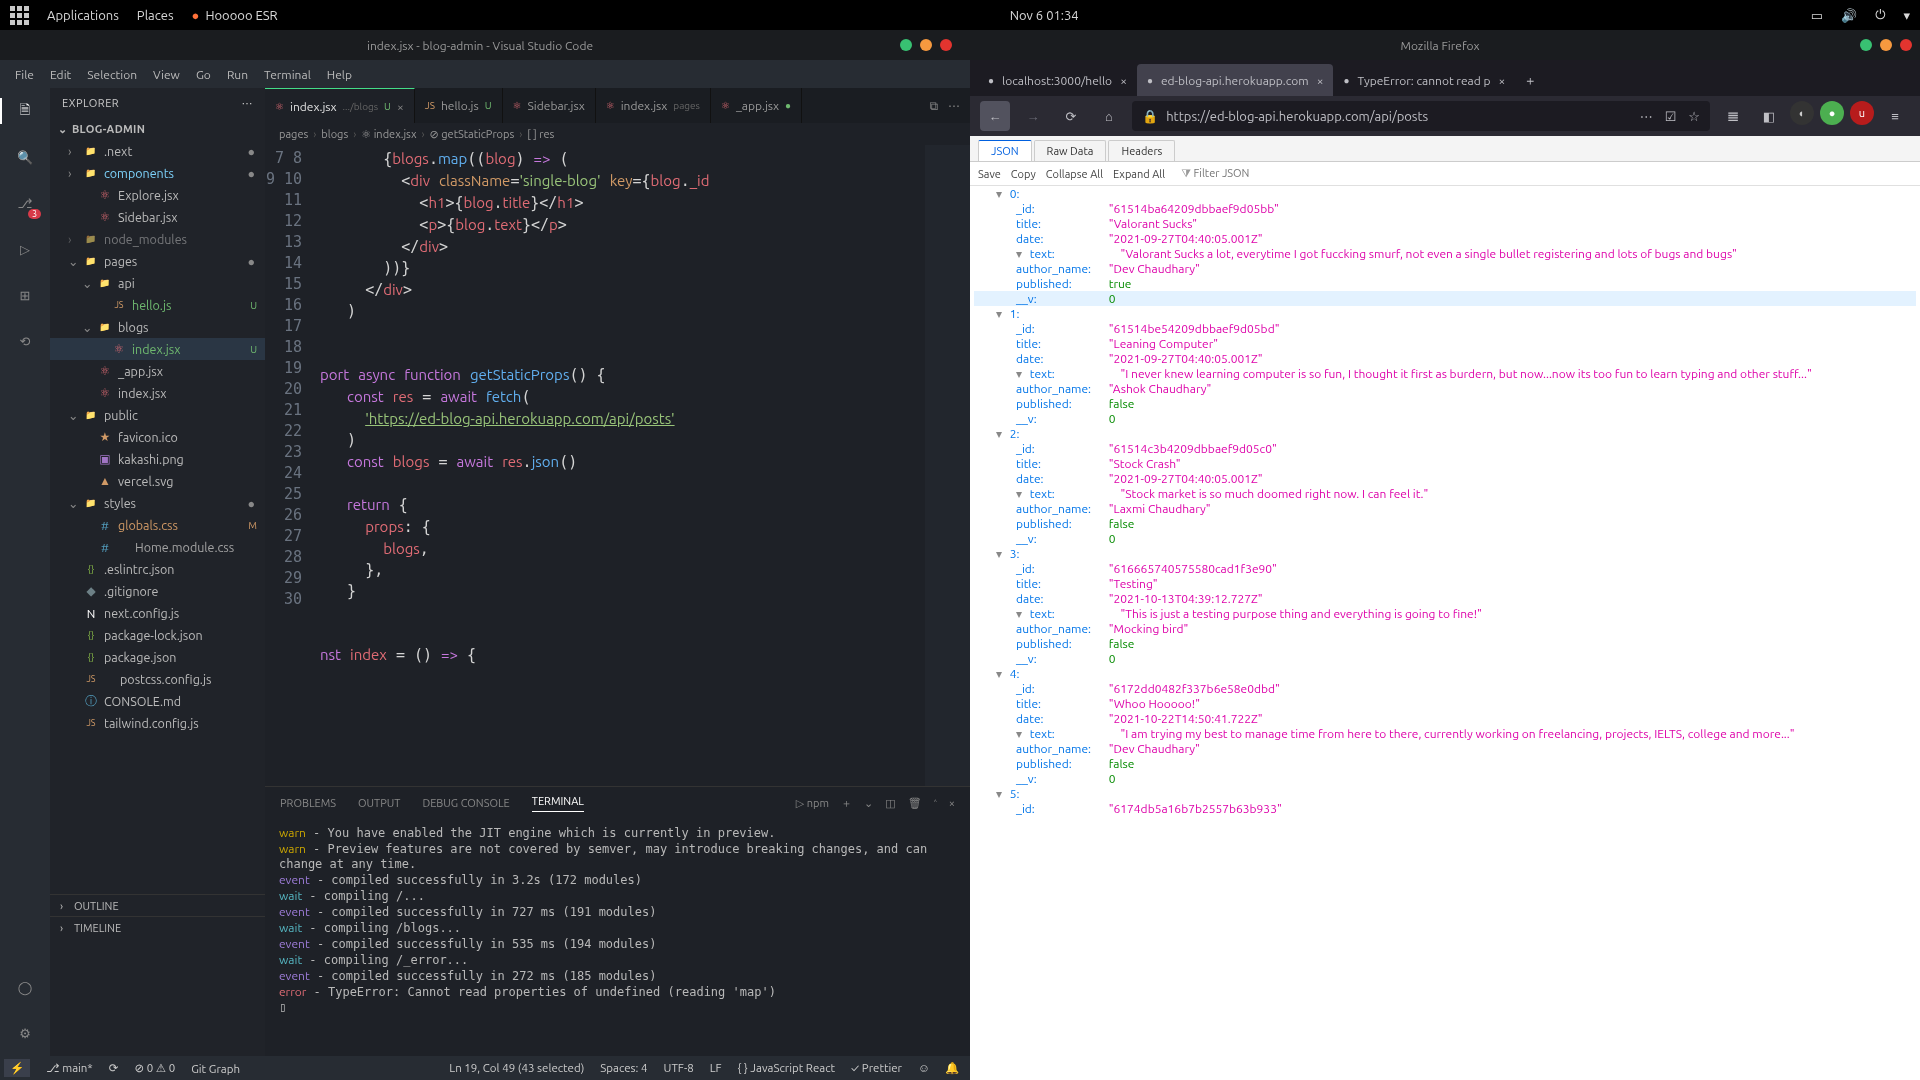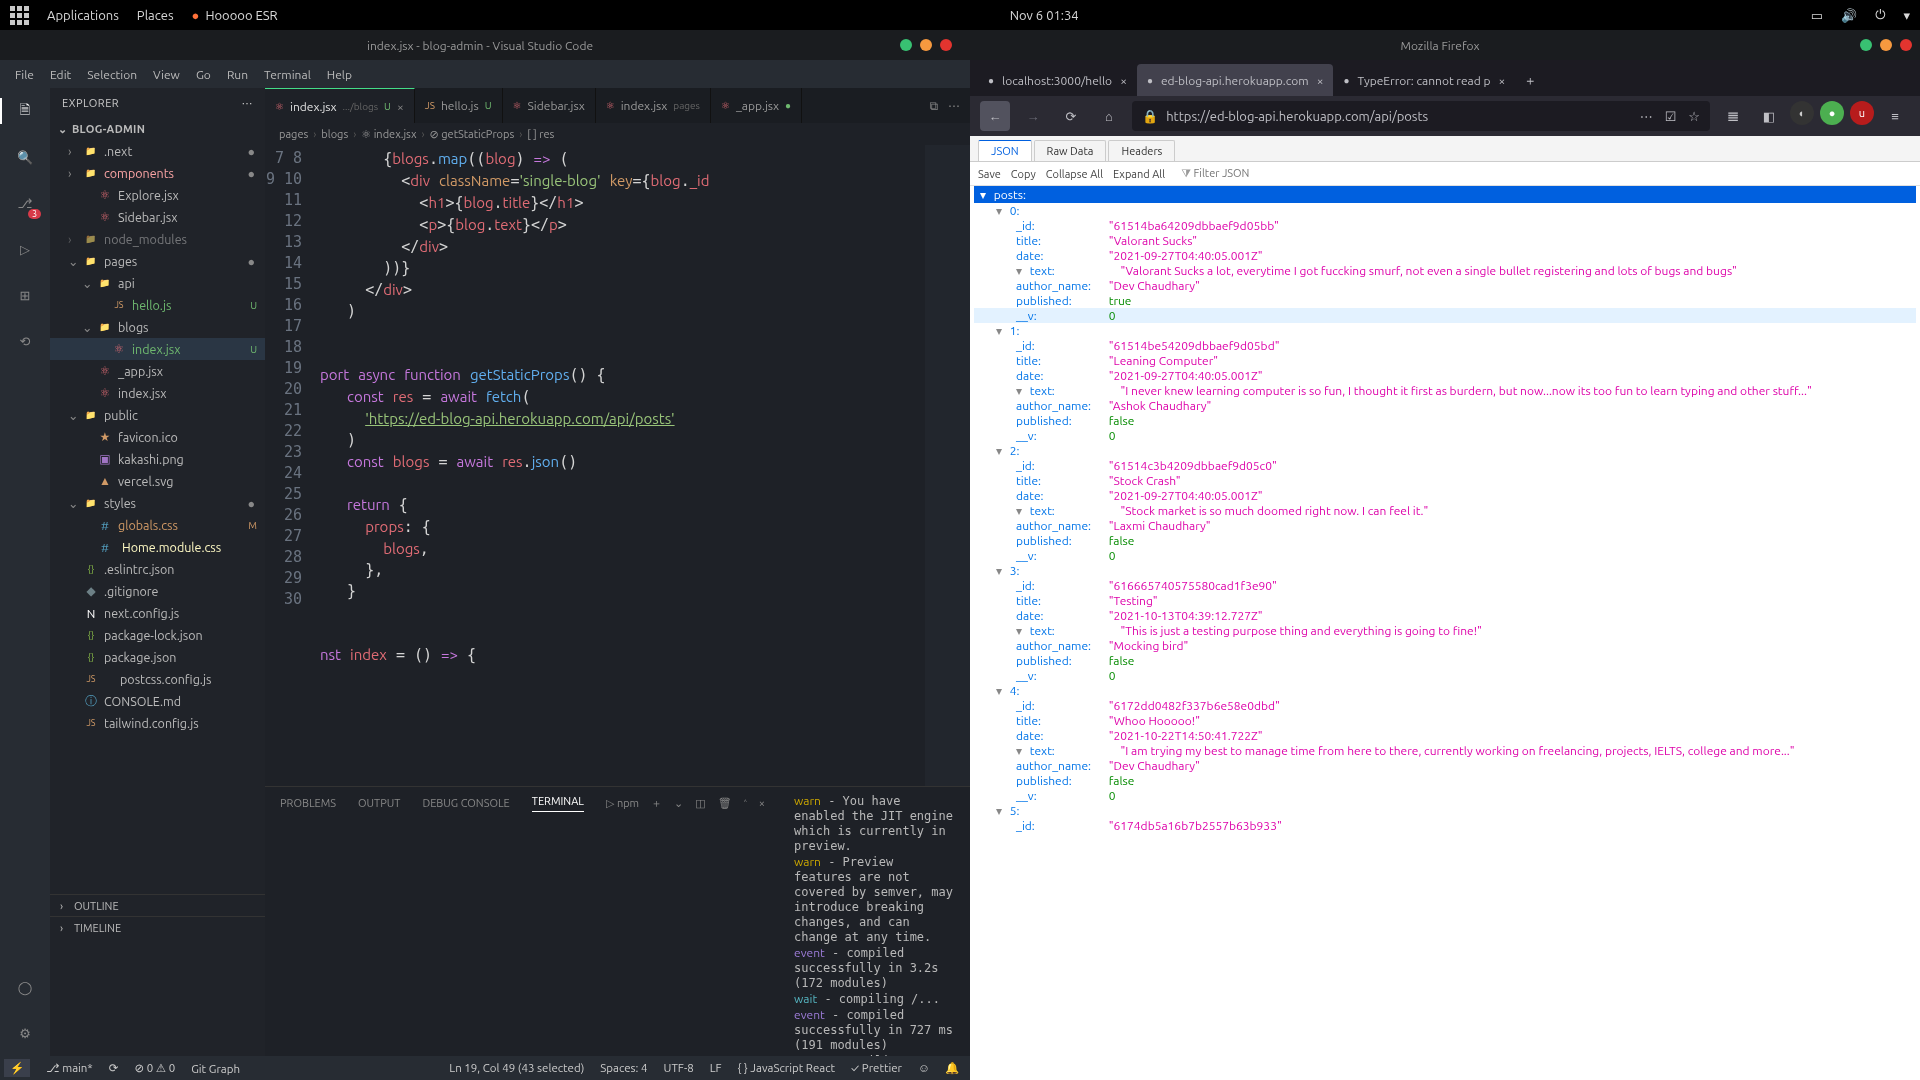--- a/index.html
+++ b/index.html
@@ -56,21 +56,21 @@
 .crumbs { height:22px; display:flex; align-items:center; padding-left:14px; font-size:11px; color:#999; gap:5px; }
 .crumbs .sep { color:#555; }
 
 .code-area { flex:1; display:flex; overflow:hidden; position:relative; }
 .gutter { width:55px; text-align:right; color:#6a7380; padding-right:18px; font-size:15px; line-height:21px; padding-top:3px; }
 .code { flex:1; font-size:15px; line-height:21px; font-family:monospace; white-space:pre; color:#d4d4d4; padding-top:3px; }
 .T_kw{color:#c678dd;} .T_fn{color:#61afef;} .T_v{color:#e06c75;} .T_s{color:#98c379; text-decoration:underline;} .T_a{color:#d19a66;} .T_o{color:#c678dd;}
 .minimap { width:45px; background:#22262d; }
 
 
-.panel { height:270px; border-top:1px solid #333; display:flex; flex-direction:row; background:#1e2127;justify-content:center; }
+.panel { height:270px; border-top:1px solid #333; display:flex; flex-direction:column; background:#1e2127;justify-content:center; }
 .panel-tabs { height:32px; display:flex; align-items:center; padding:0 15px; font-size:11px; color:#888; gap:22px; }
 .panel-tabs .pt.active { color:#fff; border-bottom:1px solid #fff; padding-bottom:4px; }
 .panel-right { margin-left:auto; display:flex; gap:12px; align-items:center; }
 .term { flex:1; padding:6px 14px; font-family:monospace; font-size:12px; line-height:15px; white-space:pre-wrap; color:#b8b8b8; overflow:hidden; }
 .warn{color:#cca700;} .event{color:#9d7cd8;} .wait{color:#56b6c2;} .err{color:#e06c75;}
 .outline-row{ height:22px; display:flex; align-items:center; padding-left:10px; font-size:11px; color:#bbb; border-top:1px solid #333;}
 
 
 .status { height:24px; background:#272c33; display:flex; align-items:center; font-size:11.5px; color:#ccc; padding:0 10px; gap:16px; }
 .status .right { margin-left:auto; display:flex; gap:16px; }
@@ -187,21 +187,21 @@
       <div class="tree" id="tree">
             <div class="tree-row" style="padding-left:18px;">
     <span class="chev">›</span>
     <span class="icn" style="color:#c09553;font-size:9px">📁</span>
     <span style="margin-left:4px;color:#bbb">.next</span>
     <span class="dot">●</span>
   </div>
             <div class="tree-row" style="padding-left:18px;">
     <span class="chev">›</span>
     <span class="icn" style="color:#c09553;font-size:9px">📁</span>
-    <span style="margin-left:4px;color:#fca5a5">components</span>
+    <span style="margin-left:4px;color:#7dd3fc">components</span>
     <span class="dot">●</span>
   </div>
             <div class="tree-row" style="padding-left:32px;">
     <span class="chev"></span>
     <span class="icn" style="color:#e06c75;font-size:12px">⚛</span>
     <span style="margin-left:4px;color:#bbb">Explore.jsx</span>
 
   </div>
             <div class="tree-row" style="padding-left:32px;">
     <span class="chev"></span>
@@ -289,21 +289,21 @@
   </div>
             <div class="tree-row" style="padding-left:32px;">
     <span class="chev"></span>
     <span class="icn" style="color:#519aba;font-size:12px">#</span>
     <span style="margin-left:4px;color:#d19a66">globals.css</span>
     <span class="tag" style="color:#d19a66">M</span>
   </div>
             <div class="tree-row" style="padding-left:32px;">
     <span class="chev"></span>
     <span class="icn" style="color:#519aba;font-size:12px">#</span>
-    <span style="margin-left:8px;color:#fef9c3">Home.module.css</span>
+    <span style="margin-left:21px;color:#a3a3a3">Home.module.css</span>
 
   </div>
             <div class="tree-row" style="padding-left:18px;">
     <span class="chev"></span>
     <span class="icn" style="color:#8dc149;font-size:9px">{}</span>
     <span style="margin-left:4px;color:#bbb">.eslintrc.json</span>
 
   </div>
             <div class="tree-row" style="padding-left:18px;">
     <span class="chev"></span>
@@ -559,21 +559,20 @@
           <div class="jtab">Headers</div>
         </div>
     <div class="jtools" id="jtools">
           <span>Save</span>
           <span>Copy</span>
           <span>Collapse All</span>
           <span>Expand All</span>
           <span style="color:#999;margin-left:6px">⧩ <input style="border: none; background: none; font-size: 11px; width: 80px;" placeholder="Filter JSON"></span>
         </div>
     <div class="jtree" id="jtree">
-          <div class="jrow hdr"><span class="jcaret" style="color:#fff">▾</span> posts:</div>
           <div class="jrow" style="padding-left:22px"><span class="jcaret">▾</span> <span class="jk">0:</span></div>
           <div class="jrow" style="padding-left:42px"><span class="jk" style="display:inline-block;min-width:90px">_id:</span>  <span class="jv-s">"61514ba64209dbbaef9d05bb"</span></div>
           <div class="jrow" style="padding-left:42px"><span class="jk" style="display:inline-block;min-width:90px">title:</span>  <span class="jv-s">"Valorant Sucks"</span></div>
           <div class="jrow" style="padding-left:42px"><span class="jk" style="display:inline-block;min-width:90px">date:</span>  <span class="jv-s">"2021-09-27T04:40:05.001Z"</span></div>
           <div class="jrow" style="padding-left:42px"><span class="jcaret">▾</span> <span class="jk" style="display:inline-block;min-width:88px">text:</span>  <span class="jv-s" style="white-space:normal;display:inline-block;vertical-align:top;max-width:780px">"Valorant Sucks a lot, everytime I got fuccking smurf, not even a single bullet registering and lots of bugs and bugs"</span></div>
           <div class="jrow" style="padding-left:42px"><span class="jk" style="display:inline-block;min-width:90px">author_name:</span>  <span class="jv-s">"Dev Chaudhary"</span></div>
           <div class="jrow" style="padding-left:42px"><span class="jk" style="display:inline-block;min-width:90px">published:</span>  <span class="jv-b">true</span></div>
           <div class="jrow sel" style="padding-left:42px"><span class="jk" style="display:inline-block;min-width:90px">__v:</span>  <span class="jv-n">0</span></div>
           <div class="jrow" style="padding-left:22px"><span class="jcaret">▾</span> <span class="jk">1:</span></div>
           <div class="jrow" style="padding-left:42px"><span class="jk" style="display:inline-block;min-width:90px">_id:</span>  <span class="jv-s">"61514be54209dbbaef9d05bd"</span></div>

